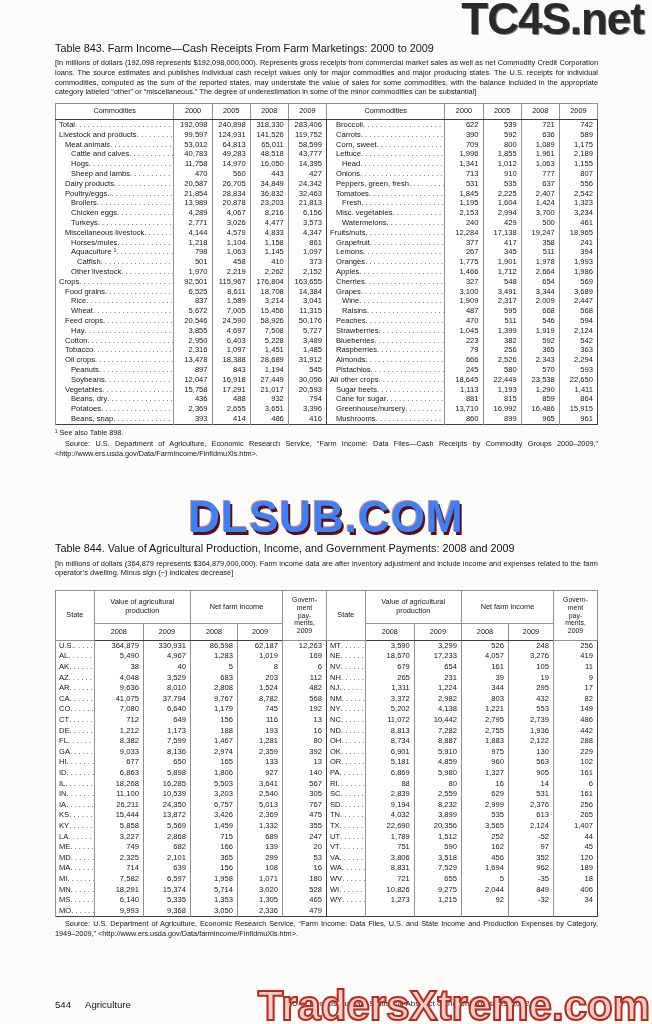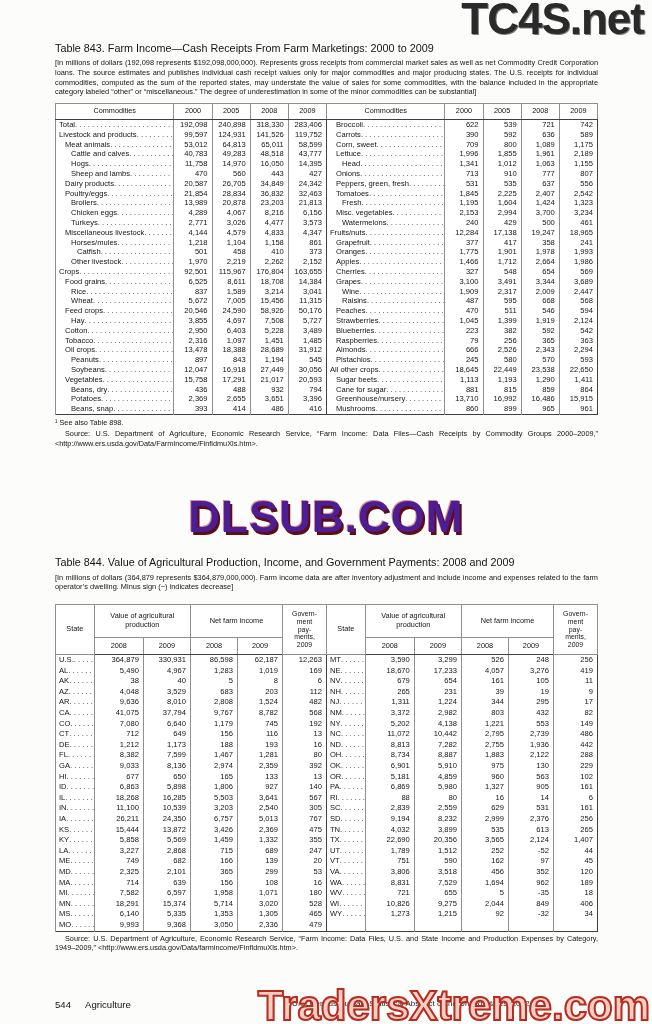--- a/index.html
+++ b/index.html
@@ -3,27 +3,27 @@
 <meta charset="utf-8">
 <style>
   html,body{margin:0;padding:0}
   body{width:652px;height:1024px;background:#fcfcfa;color:#141414;
        font-family:"Liberation Sans","DejaVu Sans",sans-serif;position:relative;overflow:hidden}
   .page{position:absolute;inset:0;padding:42px 54px 0 55px}
 
   
   .wm{position:absolute;font-weight:bold;white-space:nowrap;pointer-events:none;z-index:5}
   .wm-top{top:-6px;right:8px;font-size:44px;color:#2a2a2a;text-shadow:1px 1px 0 #7a7a7a;letter-spacing:-1px}
-  .wm-mid{top:492px;left:50%;transform:translateX(-50%);font-size:44px;color:#4c1d95;
+  .wm-mid{top:492px;left:50%;transform:translateX(-50%);font-size:44px;color:#3b82f6;
           text-shadow:2px 3px 0 #5f0d15,-1px -1px 0 #d98f8f;letter-spacing:1px}
   .wm-bot{bottom:-6px;right:2px;font-size:42px;color:#f2cfc5;
           -webkit-text-stroke:2px #bb2a1f;text-shadow:0 0 1px #bb2a1f}
 
   .tbl-title{font-size:10.8px;font-weight:normal;margin:0 0 3px 0;line-height:1.25}
-  .title-844{max-width:470px;margin-top:108px}
+  .title-844{max-width:470px;margin-top:84px}
   .headnote{font-size:7.4px;line-height:1.3;text-align:justify;margin:0 0 6px 0}
 
   table{border-collapse:collapse;width:100%;table-layout:fixed}
   .dtable{border:1px solid #3f3f3f;background:#fff}
   thead th{border:1px solid #8f8f8f;font-weight:normal;font-size:7.3px;text-align:center;
            vertical-align:middle;padding:1px 2px;line-height:1.2}
   thead tr:last-child th{border-bottom:1px solid #3f3f3f}
   .t843 thead th{height:13px}
   tbody td{border-left:1px solid #8f8f8f;border-top:0;border-bottom:0;font-size:7.6px;
            line-height:9.8px;height:9.8px;padding:0;vertical-align:bottom;
@@ -364,20 +364,42 @@
           <td class="lblc sepL">
             <div class="lbl i1">
               <span class="txt">Grapefruit</span>
               <span class="dots"></span>
             </div>
           </td>
           <td class="num">377</td>
           <td class="num">417</td>
           <td class="num">358</td>
           <td class="num">241</td>
+        </tr>
+        <tr>
+          <td class="lblc">
+            <div class="lbl i2">
+              <span class="txt">Aquaculture ¹</span>
+              <span class="dots"></span>
+            </div>
+          </td>
+          <td class="num">798</td>
+          <td class="num">1,063</td>
+          <td class="num">1,145</td>
+          <td class="num">1,097</td>
+          <td class="lblc sepL">
+            <div class="lbl i1">
+              <span class="txt">Lemons</span>
+              <span class="dots"></span>
+            </div>
+          </td>
+          <td class="num">267</td>
+          <td class="num">345</td>
+          <td class="num">511</td>
+          <td class="num">394</td>
         </tr>
         <tr>
           <td class="lblc">
             <div class="lbl i3">
               <span class="txt">Catfish</span>
               <span class="dots"></span>
             </div>
           </td>
           <td class="num">501</td>
           <td class="num">458</td>

